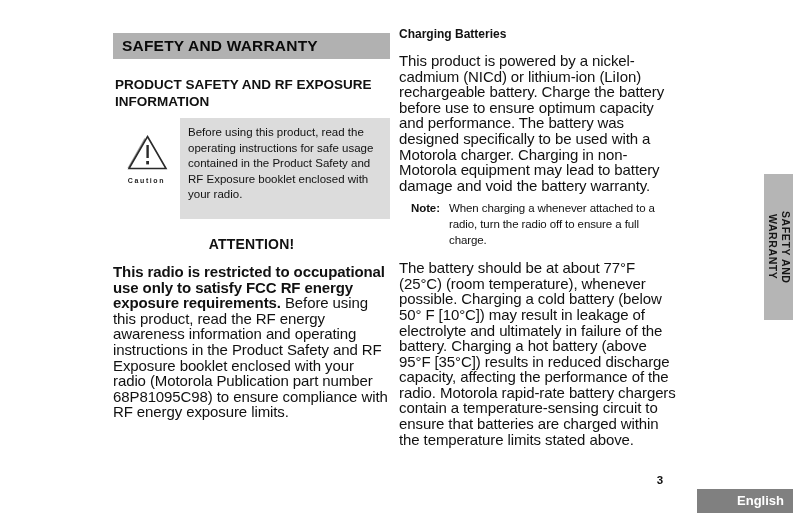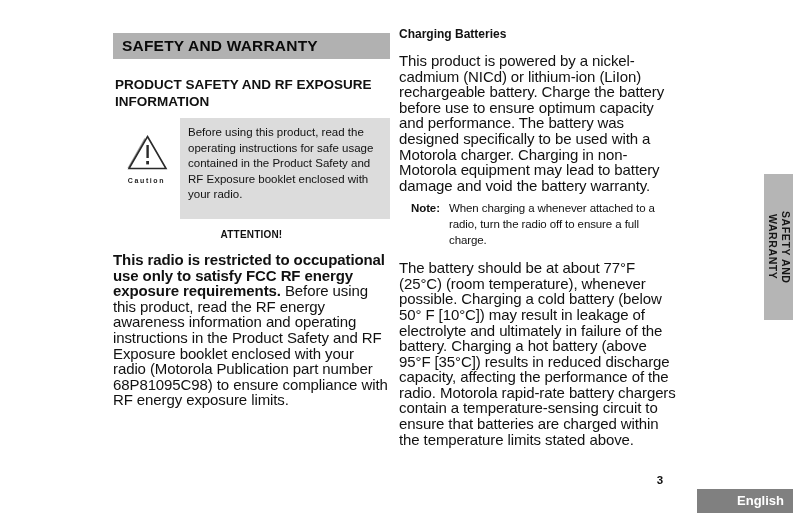--- a/index.html
+++ b/index.html
@@ -45,22 +45,22 @@
     color:#222;
   }
   .caution-box {
     flex:1;
     background:#dcdcdc;
     padding:7px 6px 16px 8px;
     font-size:11.5px; line-height:15.6px;
   }
   .attention-heading {
     text-align:center;
-    font-size:10px; font-weight:bold;
-    margin:10px 0 6px 0;
+    font-size:14px; font-weight:bold;
+    margin:17px 0 6px 0;
     letter-spacing:0.2px;
   }
   .body-par {
     font-size:15px; line-height:15.6px;
     margin:12px 0 8px 0;
     letter-spacing:-0.1px;
   }
   .bold-run { font-weight:bold; }
 
   

